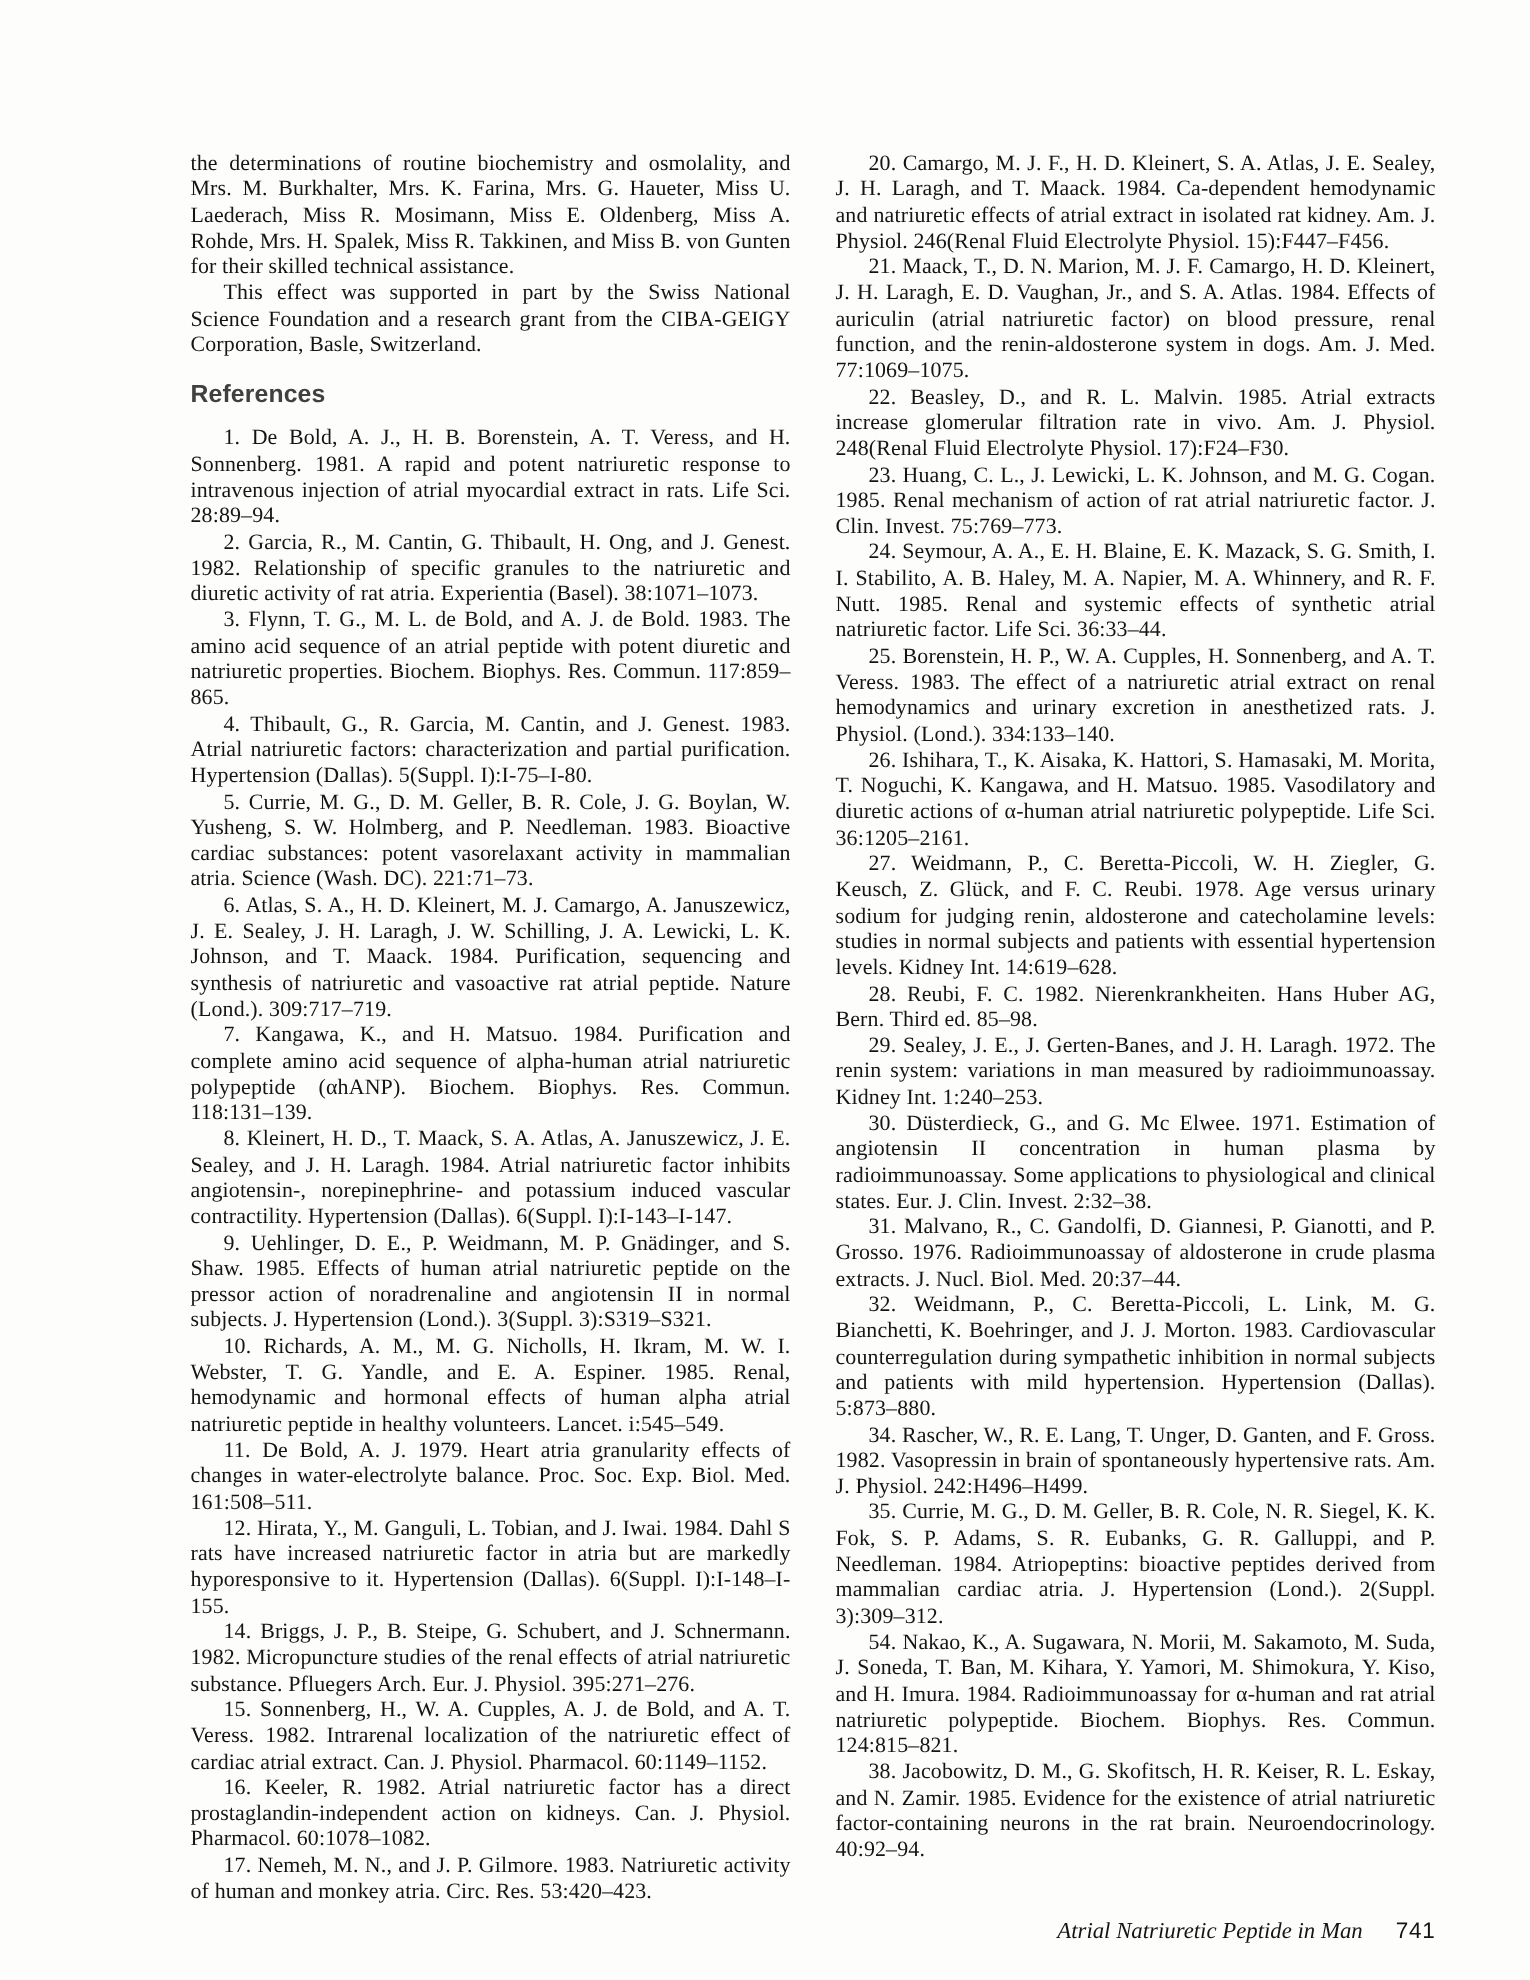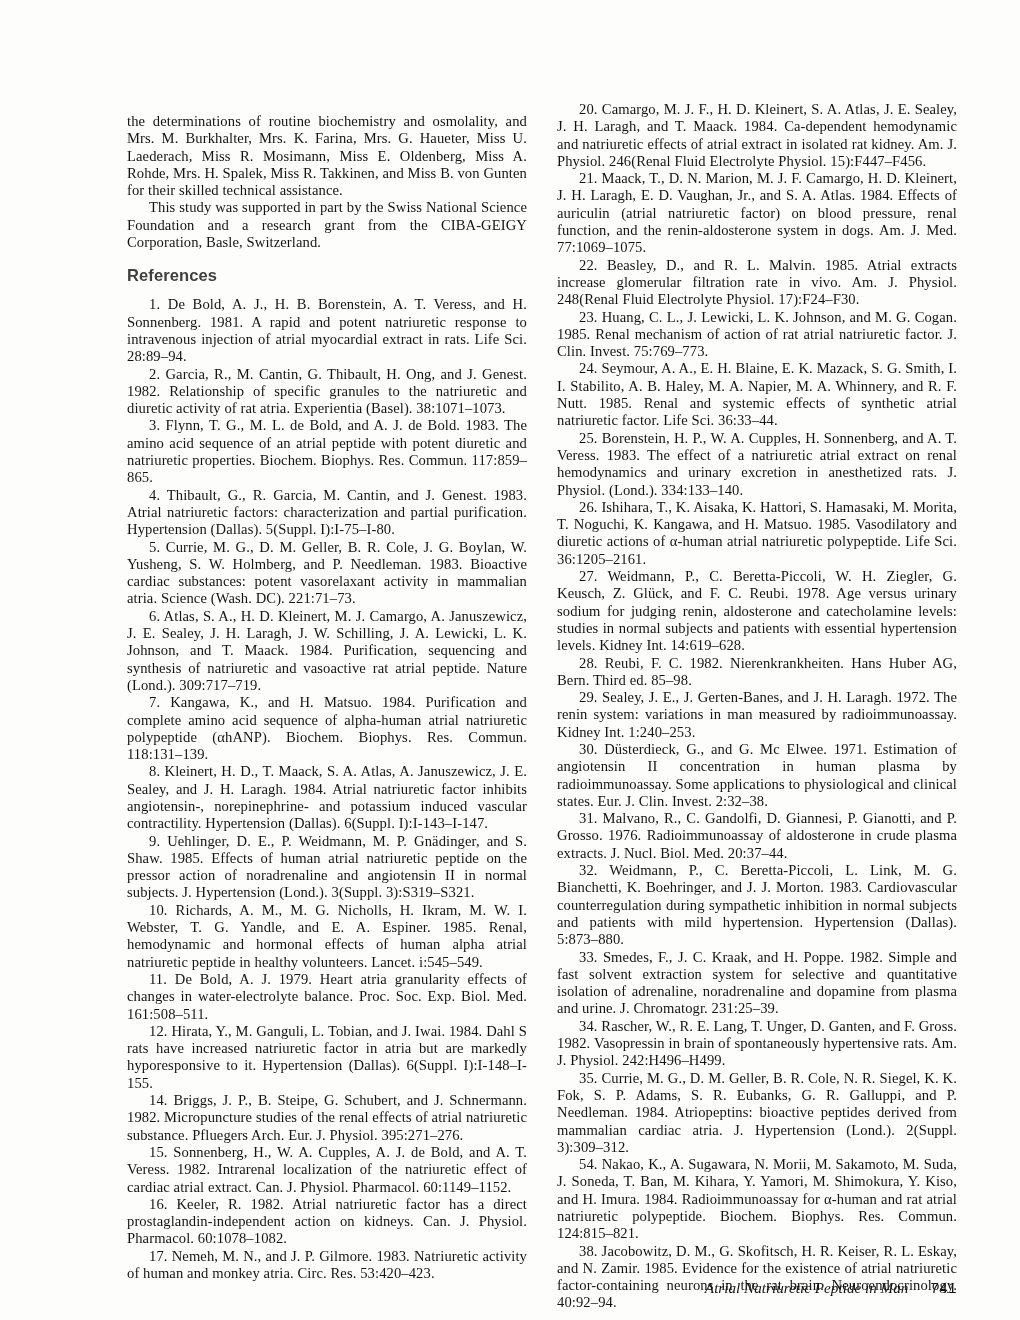--- a/index.html
+++ b/index.html
@@ -22,21 +22,21 @@
     display: flex;
     gap: 30px;
   }
   .col {
     width: 400px;
     font-size: 14.6px;
     line-height: 17.3px;
     text-align: justify;
     letter-spacing: 0.1px;
   }
-  p.cont { text-indent: 0; margin-top: 12px; }
+  p.cont { text-indent: 0; }
   p.indented { text-indent: 22px; }
   .refs-heading {
     font-family: "Liberation Sans", sans-serif;
     font-weight: bold;
     font-size: 16.5px;
     line-height: 18px;
     text-align: left;
     margin: 15px 0 12px 0;
     color: #404040;
   }
@@ -61,21 +61,21 @@
     letter-spacing: 0.5px;
   }
 </style>
 </head>
 <body>
 
 <div class="page">
   <div class="columns">
     <div class="col">
       <p class="cont">the determinations of routine biochemistry and osmolality, and Mrs. M. Burkhalter, Mrs. K. Farina, Mrs. G. Haueter, Miss U. Laederach, Miss R. Mosimann, Miss E. Oldenberg, Miss A. Rohde, Mrs. H. Spalek, Miss R. Takkinen, and Miss B. von Gunten for their skilled technical assistance.</p>
-      <p class="indented">This study was supported in part by the Swiss National Science Foundation and a research grant from the CIBA-GEIGY Corporation, Basle, Switzerland.</p>
+      <p class="indented">This effect was supported in part by the Swiss National Science Foundation and a research grant from the CIBA-GEIGY Corporation, Basle, Switzerland.</p>
       <h2 class="refs-heading">References</h2>
       <div>
           <p class="ref">1. De Bold, A. J., H. B. Borenstein, A. T. Veress, and H. Sonnenberg. 1981. A rapid and potent natriuretic response to intravenous injection of atrial myocardial extract in rats. Life Sci. 28:89–94.</p>
           <p class="ref">2. Garcia, R., M. Cantin, G. Thibault, H. Ong, and J. Genest. 1982. Relationship of specific granules to the natriuretic and diuretic activity of rat atria. Experientia (Basel). 38:1071–1073.</p>
           <p class="ref">3. Flynn, T. G., M. L. de Bold, and A. J. de Bold. 1983. The amino acid sequence of an atrial peptide with potent diuretic and natriuretic properties. Biochem. Biophys. Res. Commun. 117:859–865.</p>
           <p class="ref">4. Thibault, G., R. Garcia, M. Cantin, and J. Genest. 1983. Atrial natriuretic factors: characterization and partial purification. Hypertension (Dallas). 5(Suppl. I):I-75–I-80.</p>
           <p class="ref">5. Currie, M. G., D. M. Geller, B. R. Cole, J. G. Boylan, W. Yusheng, S. W. Holmberg, and P. Needleman. 1983. Bioactive cardiac substances: potent vasorelaxant activity in mammalian atria. Science (Wash. DC). 221:71–73.</p>
           <p class="ref">6. Atlas, S. A., H. D. Kleinert, M. J. Camargo, A. Januszewicz, J. E. Sealey, J. H. Laragh, J. W. Schilling, J. A. Lewicki, L. K. Johnson, and T. Maack. 1984. Purification, sequencing and synthesis of natriuretic and vasoactive rat atrial peptide. Nature (Lond.). 309:717–719.</p>
           <p class="ref">7. Kangawa, K., and H. Matsuo. 1984. Purification and complete amino acid sequence of alpha-human atrial natriuretic polypeptide (αhANP). Biochem. Biophys. Res. Commun. 118:131–139.</p>
           <p class="ref">8. Kleinert, H. D., T. Maack, S. A. Atlas, A. Januszewicz, J. E. Sealey, and J. H. Laragh. 1984. Atrial natriuretic factor inhibits angiotensin-, norepinephrine- and potassium induced vascular contractility. Hypertension (Dallas). 6(Suppl. I):I-143–I-147.</p>
@@ -97,21 +97,20 @@
           <p class="ref">23. Huang, C. L., J. Lewicki, L. K. Johnson, and M. G. Cogan. 1985. Renal mechanism of action of rat atrial natriuretic factor. J. Clin. Invest. 75:769–773.</p>
           <p class="ref">24. Seymour, A. A., E. H. Blaine, E. K. Mazack, S. G. Smith, I. I. Stabilito, A. B. Haley, M. A. Napier, M. A. Whinnery, and R. F. Nutt. 1985. Renal and systemic effects of synthetic atrial natriuretic factor. Life Sci. 36:33–44.</p>
           <p class="ref">25. Borenstein, H. P., W. A. Cupples, H. Sonnenberg, and A. T. Veress. 1983. The effect of a natriuretic atrial extract on renal hemodynamics and urinary excretion in anesthetized rats. J. Physiol. (Lond.). 334:133–140.</p>
           <p class="ref">26. Ishihara, T., K. Aisaka, K. Hattori, S. Hamasaki, M. Morita, T. Noguchi, K. Kangawa, and H. Matsuo. 1985. Vasodilatory and diuretic actions of α-human atrial natriuretic polypeptide. Life Sci. 36:1205–2161.</p>
           <p class="ref">27. Weidmann, P., C. Beretta-Piccoli, W. H. Ziegler, G. Keusch, Z. Glück, and F. C. Reubi. 1978. Age versus urinary sodium for judging renin, aldosterone and catecholamine levels: studies in normal subjects and patients with essential hypertension levels. Kidney Int. 14:619–628.</p>
           <p class="ref">28. Reubi, F. C. 1982. Nierenkrankheiten. Hans Huber AG, Bern. Third ed. 85–98.</p>
           <p class="ref">29. Sealey, J. E., J. Gerten-Banes, and J. H. Laragh. 1972. The renin system: variations in man measured by radioimmunoassay. Kidney Int. 1:240–253.</p>
           <p class="ref">30. Düsterdieck, G., and G. Mc Elwee. 1971. Estimation of angiotensin II concentration in human plasma by radioimmunoassay. Some applications to physiological and clinical states. Eur. J. Clin. Invest. 2:32–38.</p>
           <p class="ref">31. Malvano, R., C. Gandolfi, D. Giannesi, P. Gianotti, and P. Grosso. 1976. Radioimmunoassay of aldosterone in crude plasma extracts. J. Nucl. Biol. Med. 20:37–44.</p>
           <p class="ref">32. Weidmann, P., C. Beretta-Piccoli, L. Link, M. G. Bianchetti, K. Boehringer, and J. J. Morton. 1983. Cardiovascular counterregulation during sympathetic inhibition in normal subjects and patients with mild hypertension. Hypertension (Dallas). 5:873–880.</p>
-          <p class="ref">33. Smedes, F., J. C. Kraak, and H. Poppe. 1982. Simple and fast solvent extraction system for selective and quantitative isolation of adrenaline, noradrenaline and dopamine from plasma and urine. J. Chromatogr. 231:25–39.</p>
           <p class="ref">34. Rascher, W., R. E. Lang, T. Unger, D. Ganten, and F. Gross. 1982. Vasopressin in brain of spontaneously hypertensive rats. Am. J. Physiol. 242:H496–H499.</p>
           <p class="ref">35. Currie, M. G., D. M. Geller, B. R. Cole, N. R. Siegel, K. K. Fok, S. P. Adams, S. R. Eubanks, G. R. Galluppi, and P. Needleman. 1984. Atriopeptins: bioactive peptides derived from mammalian cardiac atria. J. Hypertension (Lond.). 2(Suppl. 3):309–312.</p>
           <p class="ref">54. Nakao, K., A. Sugawara, N. Morii, M. Sakamoto, M. Suda, J. Soneda, T. Ban, M. Kihara, Y. Yamori, M. Shimokura, Y. Kiso, and H. Imura. 1984. Radioimmunoassay for α-human and rat atrial natriuretic polypeptide. Biochem. Biophys. Res. Commun. 124:815–821.</p>
           <p class="ref">38. Jacobowitz, D. M., G. Skofitsch, H. R. Keiser, R. L. Eskay, and N. Zamir. 1985. Evidence for the existence of atrial natriuretic factor-containing neurons in the rat brain. Neuroendocrinology. 40:92–94.</p>
         </div>
     </div>
   </div>
 
   <div class="footer">
     <span class="running-title">Atrial Natriuretic Peptide in Man</span>

